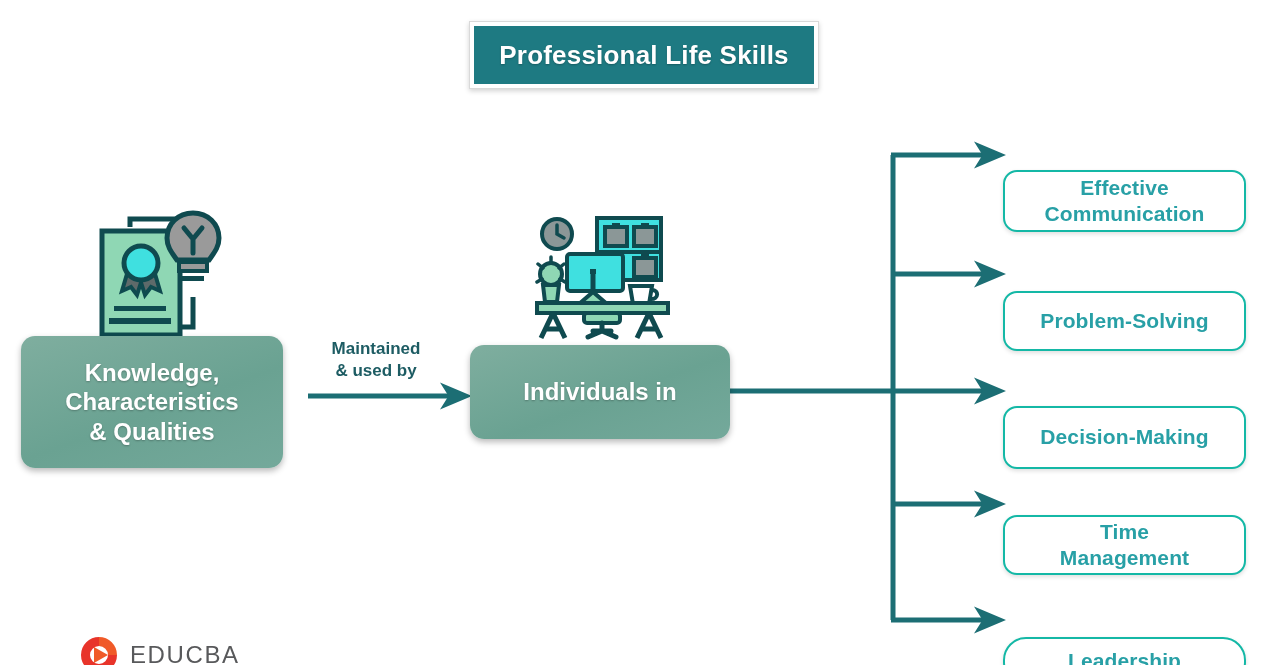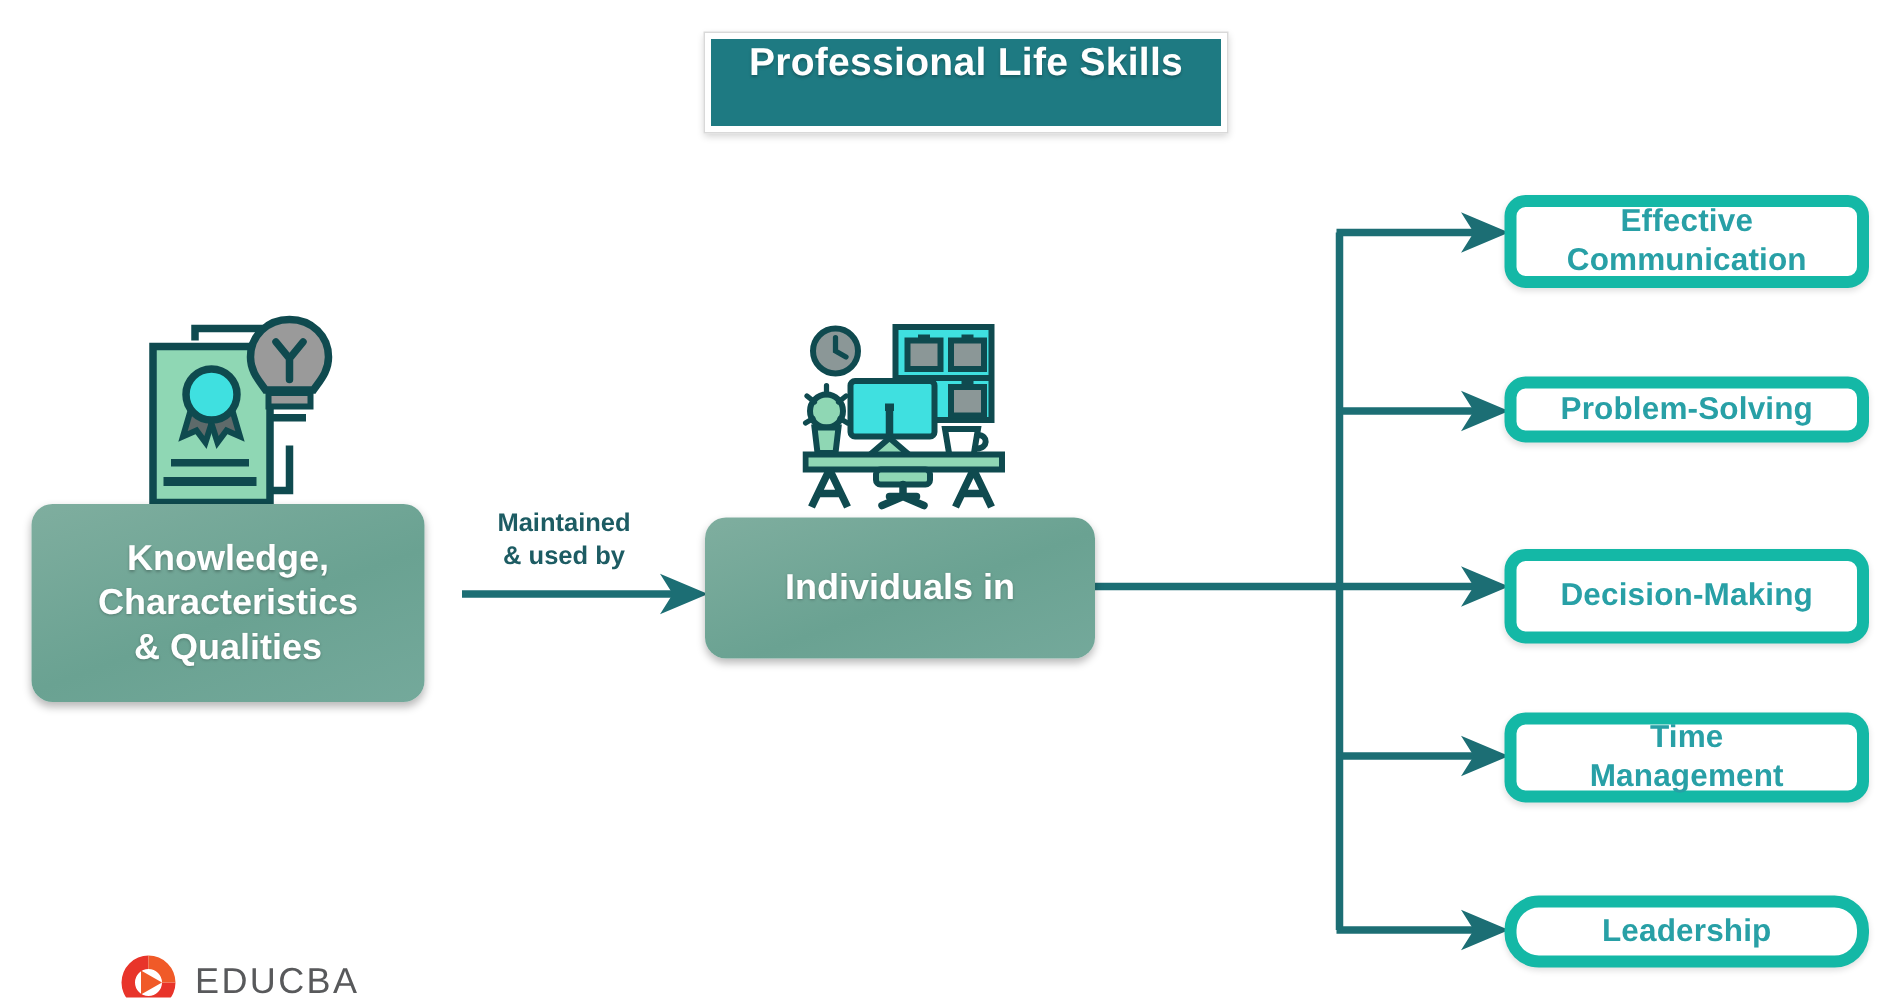--- a/index.html
+++ b/index.html
@@ -16,21 +16,21 @@
     position: absolute; left: 469px; top: 21px;
     width: 350px; height: 68px;
     border: 1px solid #d9d9d9;
     background: #ffffff;
     padding: 4px;
     box-shadow: 0 2px 5px rgba(0,0,0,0.18);
   }
   .title-box {
     width: 100%; height: 100%;
     background: #1e7a82;
-    display: flex; align-items: flex-start; justify-content: center;
+    display: flex; align-items: center; justify-content: center;
   }
   .title-text {
     color: #ffffff;
     font-size: 26px;
     font-weight: bold;
     letter-spacing: 0.2px;
     text-shadow: 0 1px 2px rgba(0,0,0,0.25);
     white-space: nowrap;
   }
 
@@ -53,35 +53,36 @@
   #box-knowledge .label { font-size: 24px; }
   #box-individuals { left: 470px; top: 345px; width: 260px; height: 94px; }
   #box-individuals .label { font-size: 24px; text-align: center; }
 
   
   .skillbox {
     position: absolute;
     left: 1003px;
     width: 243px;
     background: #ffffff;
-    border: 8px solid #14b8a6;
+    border: 2px solid #14b8a6;
     border-radius: 14px;
     display: flex; align-items: center; justify-content: center;
     text-align: center;
     box-shadow: 0 2px 4px rgba(0,0,0,0.13);
+    margin-top: 40px;
   }
   .skillbox .label {
     color: #28a0a6;
     font-size: 21px;
     font-weight: bold;
     line-height: 1.24;
     letter-spacing: 0.1px;
   }
   #skill-0 { top: 130px; height: 62px; }
-  #skill-1 { top: 251px; height: 44px; text-align: right; }
+  #skill-1 { top: 251px; height: 60px; text-align: right; }
   #skill-2 { top: 366px; height: 63px; }
   #skill-3 { top: 475px; height: 60px; }
   #skill-4 { top: 597px; height: 48px; border-radius: 23px; }
 
   
   #connectors { position: absolute; left: 0; top: 0; width: 1268px; height: 665px; }
 
   
   .caption {
     position: absolute; left: 306px; top: 338px;

